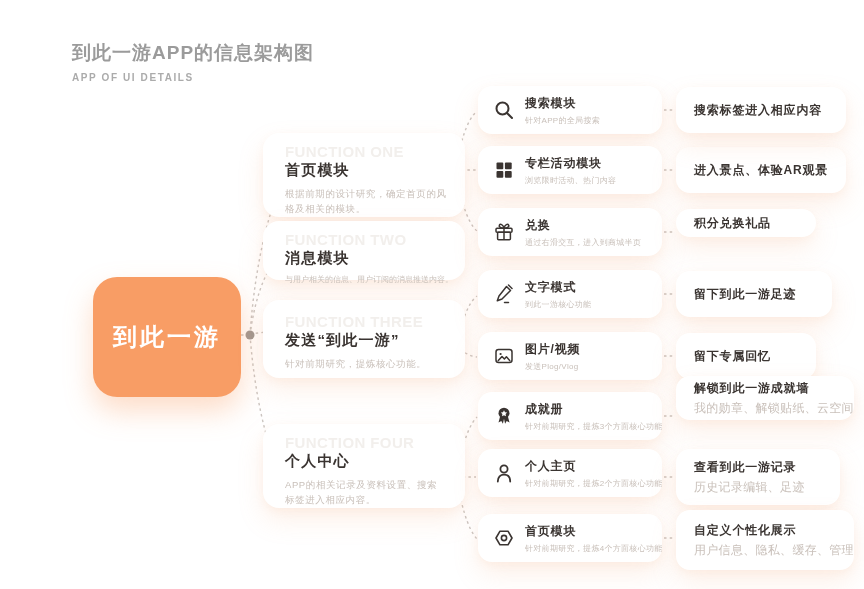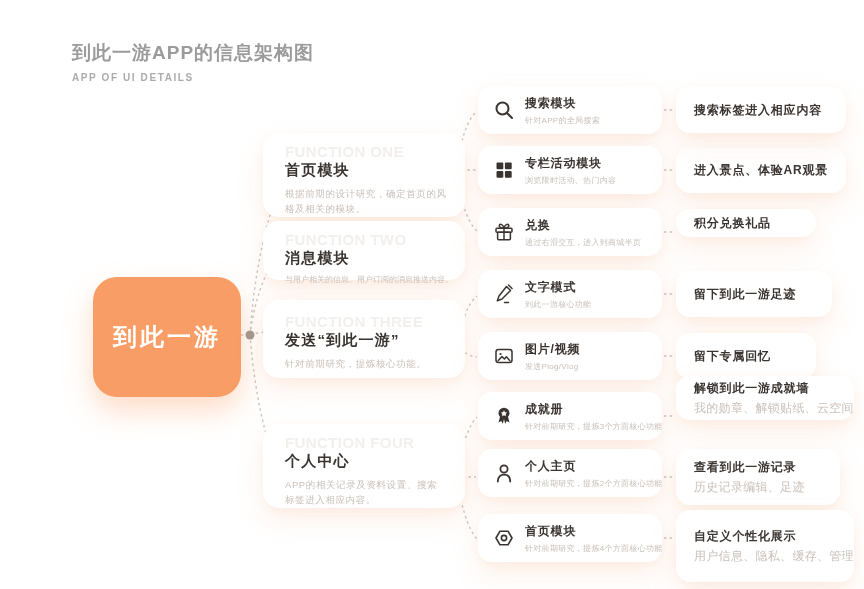--- a/index.html
+++ b/index.html
@@ -241,18 +241,18 @@
     <span class="otitle">留下专属回忆</span>
   </div>
   <div class="card ocard" style="top:376px;height:44px;width:160px;">
     <span class="otitle">解锁到此一游成就墙</span>
     <span class="osub">我的勋章、解锁贴纸、云空间</span>
   </div>
   <div class="card ocard" style="top:449px;height:56px;width:146px;">
     <span class="otitle">查看到此一游记录</span>
     <span class="osub">历史记录编辑、足迹</span>
   </div>
-  <div class="card ocard" style="top:510px;height:72px;width:160px;">
+  <div class="card ocard" style="top:510px;height:60px;width:160px;">
     <span class="otitle">自定义个性化展示</span>
     <span class="osub">用户信息、隐私、缓存、管理</span>
   </div>
 
 </div>
 
 </body></html>

